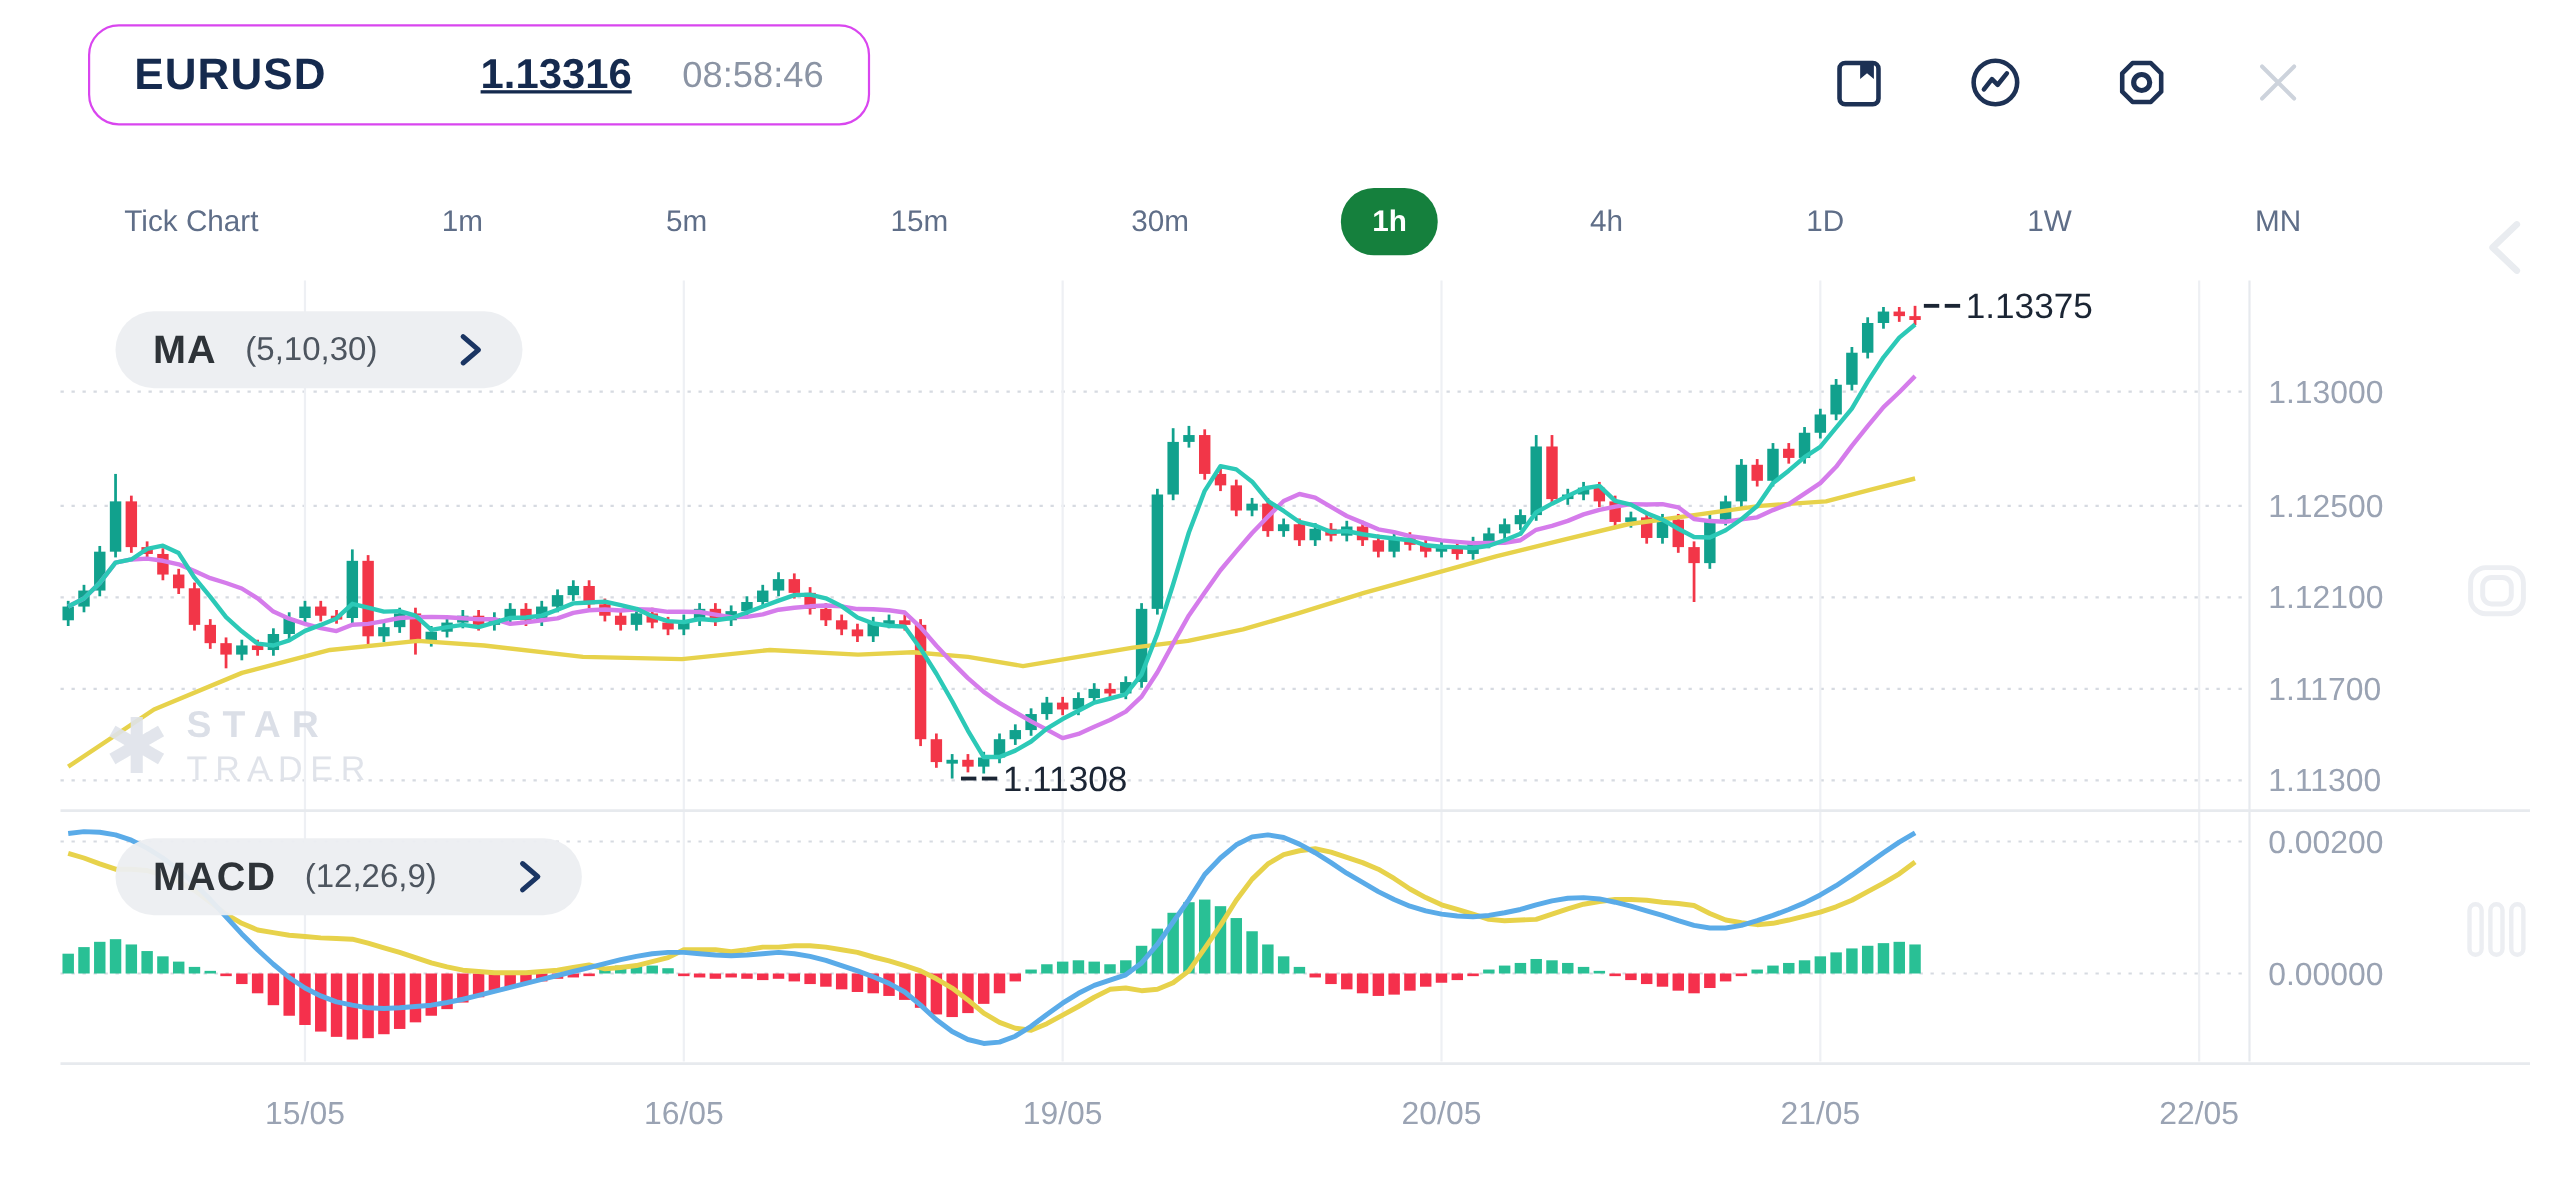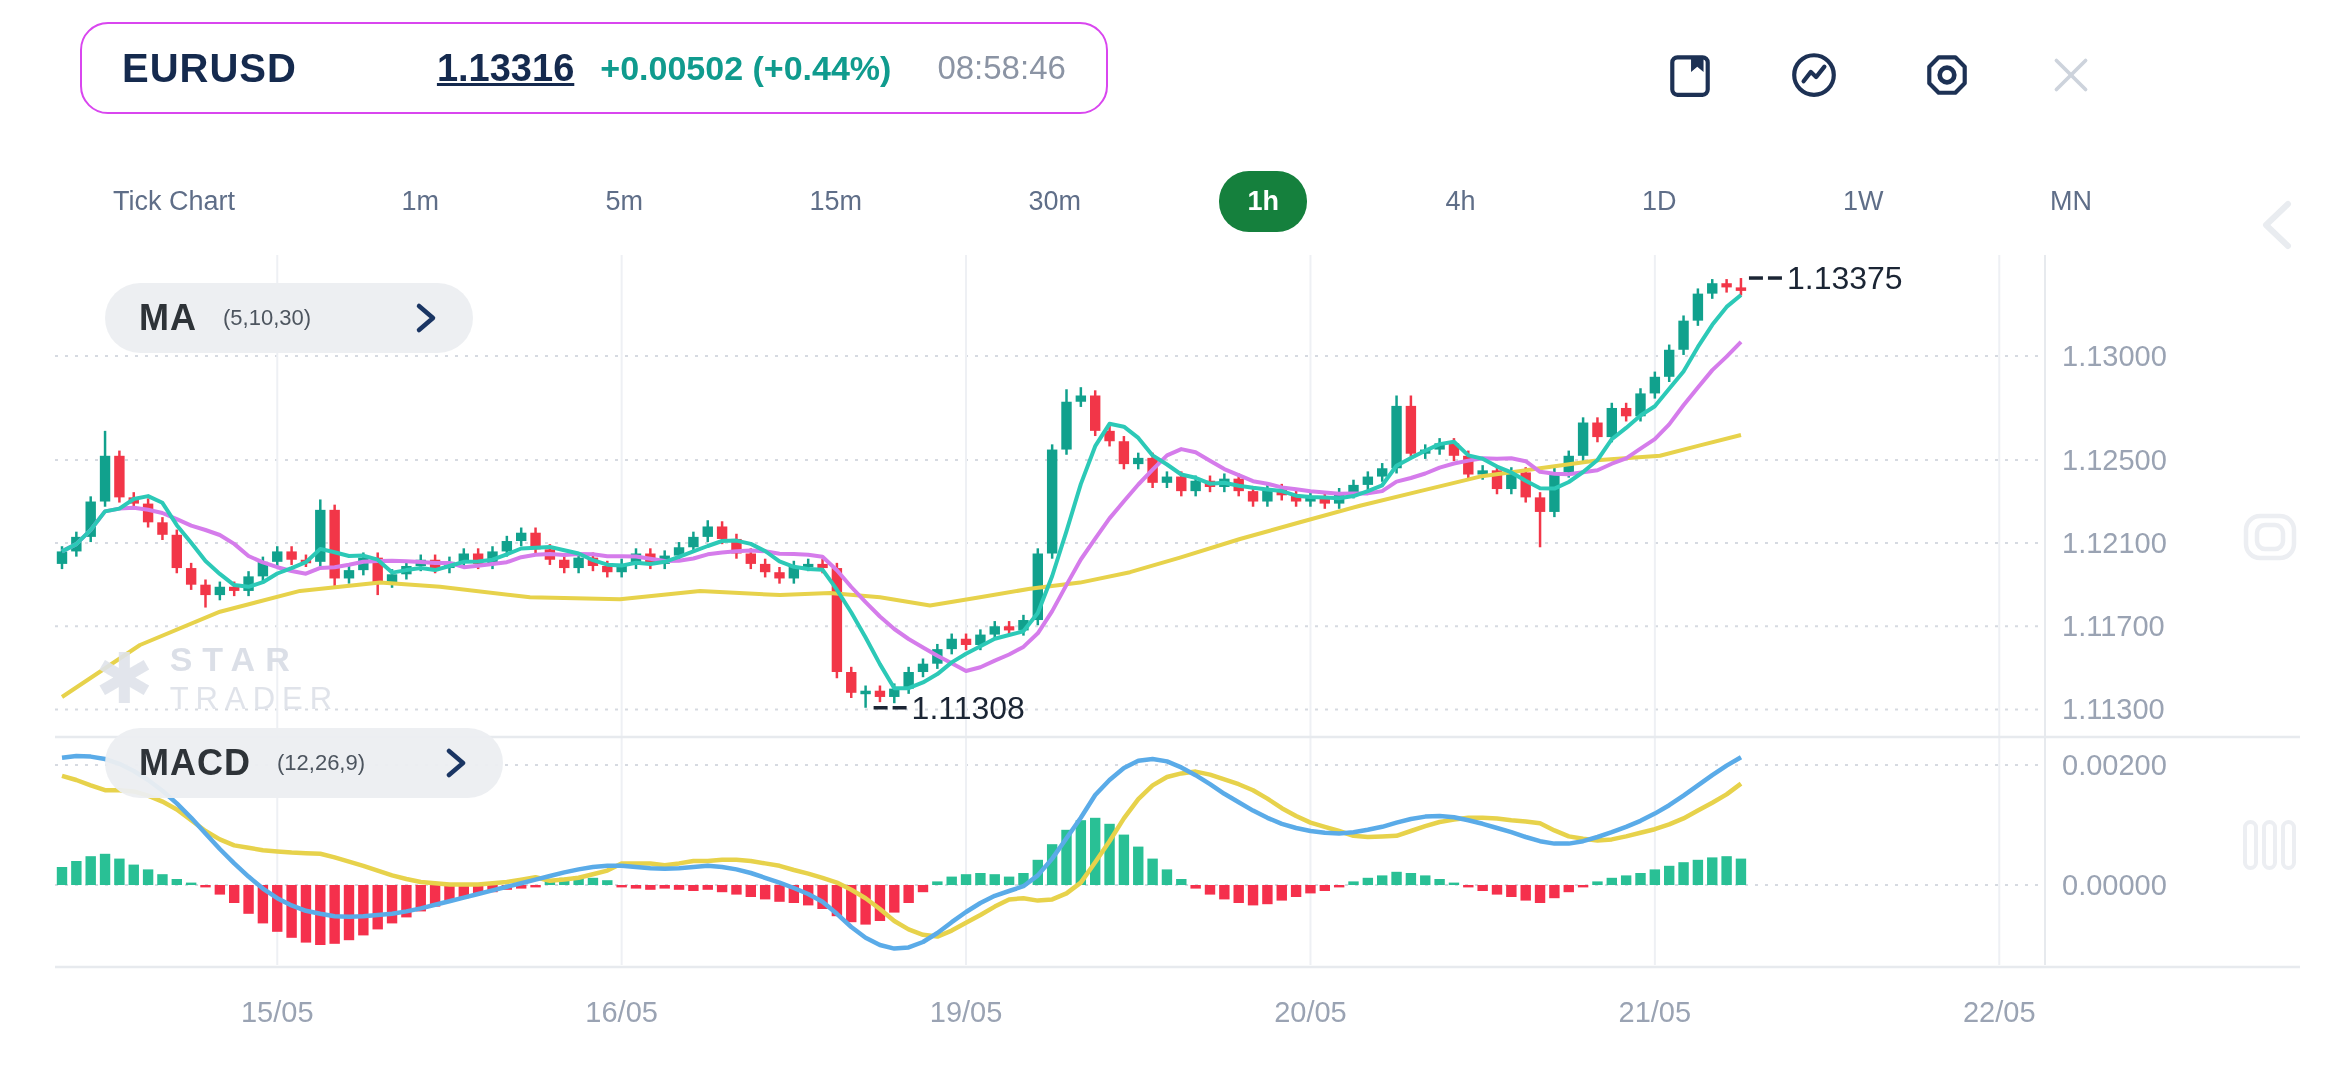--- a/index.html
+++ b/index.html
@@ -15,21 +15,21 @@
   .icon-btn{position:absolute;top:50px;width:50px;height:50px;cursor:pointer;}
   
   #tabs{position:absolute;left:85px;top:158px;width:2035px;height:86px;display:flex;
     align-items:center;justify-content:space-between;}
   .tab{font-size:27px;color:#5f6e88;white-space:nowrap;padding:15px 28px;border-radius:30px;cursor:pointer;}
   .tab.selected{background:#15803d;color:#ffffff;font-weight:bold;}
   
   .badge{position:absolute;display:flex;align-items:center;background:rgba(236,238,241,.95);
     border-radius:36px;padding:0 34px;height:70px;gap:12px;}
   .badge .bname{font-size:36px;font-weight:bold;color:#2e3338;letter-spacing:1px;}
-  .badge .bparams{font-size:22px;color:#4d555f;margin-left:14px;}
+  .badge .bparams{font-size:30px;color:#4d555f;margin-left:14px;}
   .badge .bchev{margin-left:auto;padding-left:60px;display:flex;align-items:center;}
   
   #watermark{position:absolute;left:95px;top:640px;display:flex;align-items:center;opacity:.9;}
   #wm-star{font-size:70px;color:#dfe3ea;line-height:70px;margin-right:16px;}
   #wm-l1{font-size:34px;font-weight:bold;letter-spacing:10px;color:#d8dce5;}
   #wm-l2{font-size:31px;letter-spacing:7px;color:#dde1e8;margin-top:2px;}
   svg text{font-family:"Liberation Sans", sans-serif;}
 </style>
 </head>
 <body>
@@ -441,21 +441,20 @@
     <g>
       <line x1="873.6" y1="707.7667999999964" x2="887.6" y2="707.7667999999964" stroke="#1b2534" stroke-width="3.5"></line>
       <line x1="892.6" y1="707.7667999999964" x2="906.6" y2="707.7667999999964" stroke="#1b2534" stroke-width="3.5"></line>
       <text x="911.6" y="718.7667999999964" fill="#1b2534" font-size="32">1.11308</text>
     </g>
   </svg>
 
 <div id="quote-pill">
   <span id="symbol">EURUSD</span>
   <span id="price">1.13316</span>
-  <span id="change">+0.00502 (+0.44%)</span>
   <span id="time">08:58:46</span>
 </div>
 
 <div class="icon-btn" style="left:1665px;">
   <svg width="50" height="50" viewBox="0 0 48 48">
     <rect x="7" y="7" width="34" height="36" rx="5" fill="none" stroke="#1d3154" stroke-width="4"></rect>
     <path d="M25 7 V21 L31 16 L37 21 V7 Z" fill="#1d3154"></path>
   </svg>
 </div>
 <div class="icon-btn" style="left:1789px;">
@@ -493,21 +492,21 @@
 <div class="badge" style="left:105px;top:283px;min-width:300px;">
   <span class="bname">MA</span>
   <span class="bparams">(5,10,30)</span>
   <span class="bchev">
     <svg width="26" height="34" viewBox="0 0 26 34">
         <polyline points="6,5 20,17 6,29" fill="none" stroke="#1a3563" stroke-width="4.5" stroke-linecap="round" stroke-linejoin="round"></polyline>
       </svg>
   </span>
 </div>
 
-<div class="badge" style="left:105px;top:728px;min-width:330px;">
+<div class="badge" style="left:105px;top:762px;min-width:330px;">
   <span class="bname">MACD</span>
   <span class="bparams">(12,26,9)</span>
   <span class="bchev">
     <svg width="26" height="34" viewBox="0 0 26 34">
         <polyline points="6,5 20,17 6,29" fill="none" stroke="#1a3563" stroke-width="4.5" stroke-linecap="round" stroke-linejoin="round"></polyline>
       </svg>
   </span>
 </div>
 
 <div id="watermark">

